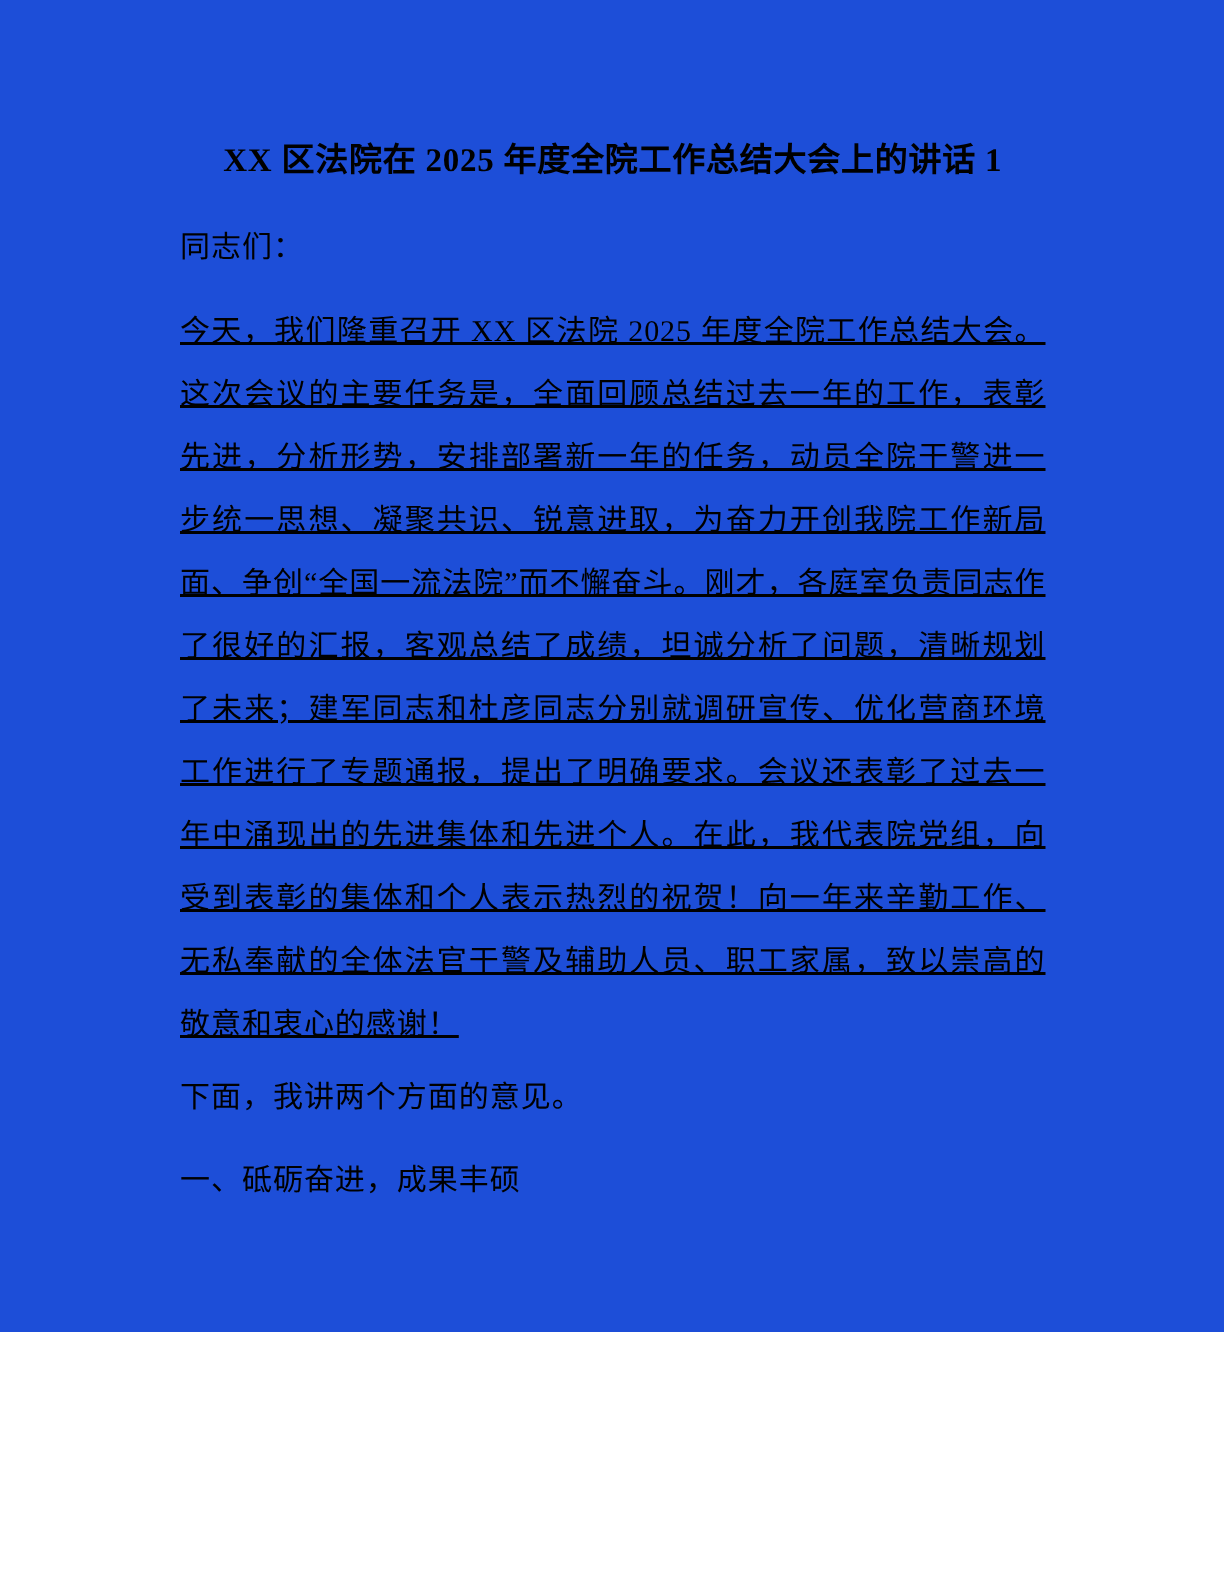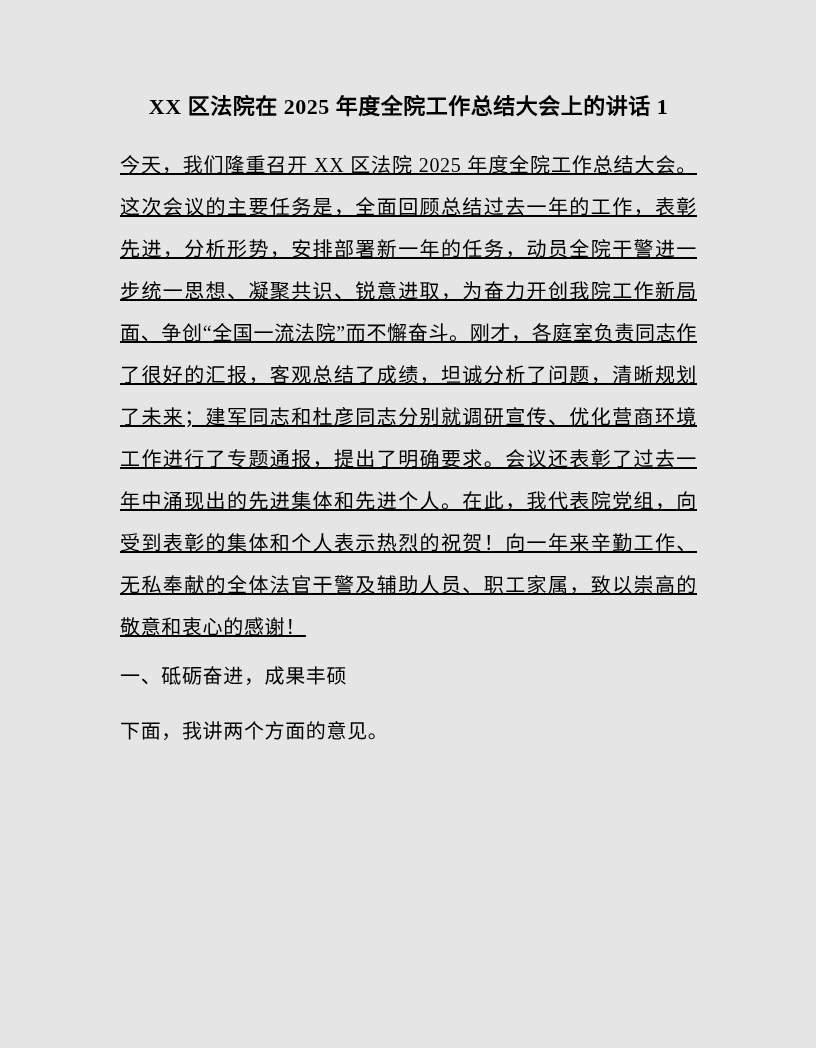--- a/index.html
+++ b/index.html
@@ -3,24 +3,24 @@
 <meta charset="utf-8">
 <style>
   html, body {
     margin: 0;
     padding: 0;
     background: #ffffff;
   }
   .page {
     position: relative;
     width: 816px;
-    height: 1048px;
+    height: 888px;
     box-sizing: border-box;
     padding: 86px 119px 0 120px;
-    background: #e5e5e5;
+    background: #1d4ed8;
     color: #000000;
     font-family: "Liberation Serif", "DejaVu Serif", serif;
     overflow: hidden;
   }
   .doc-title {
     margin: 0 0 16px 0;
     font-size: 22px;
     font-weight: bold;
     line-height: 42px;
     text-align: center;
@@ -36,20 +36,21 @@
   .mb14 { margin-bottom: 14px; }
   .mb13 { margin-bottom: 13px; }
   .mb7  { margin-bottom: 7px; text-decoration: underline; }
 </style>
 </head>
 <body>
 
 <div class="page">
   <h1 class="doc-title">XX 区法院在 2025 年度全院工作总结大会上的讲话 1</h1>
 
+  <p class="para mb14">同志们：</p>
 
   <p class="para mb7">今天，我们隆重召开 XX 区法院 2025 年度全院工作总结大会。这次会议的主要任务是，全面回顾总结过去一年的工作，表彰先进，分析形势，安排部署新一年的任务，动员全院干警进一步统一思想、凝聚共识、锐意进取，为奋力开创我院工作新局面、争创“全国一流法院”而不懈奋斗。刚才，各庭室负责同志作了很好的汇报，客观总结了成绩，坦诚分析了问题，清晰规划了未来；建军同志和杜彦同志分别就调研宣传、优化营商环境工作进行了专题通报，提出了明确要求。会议还表彰了过去一年中涌现出的先进集体和先进个人。在此，我代表院党组，向受到表彰的集体和个人表示热烈的祝贺！向一年来辛勤工作、无私奉献的全体法官干警及辅助人员、职工家属，致以崇高的敬意和衷心的感谢！</p>
 
+  <p class="para mb13">下面，我讲两个方面的意见。</p>
+
   <p class="para mb13">一、砥砺奋进，成果丰硕</p>
-
-  <p class="para mb13">下面，我讲两个方面的意见。</p>
 
 </div>
 
 </body></html>

